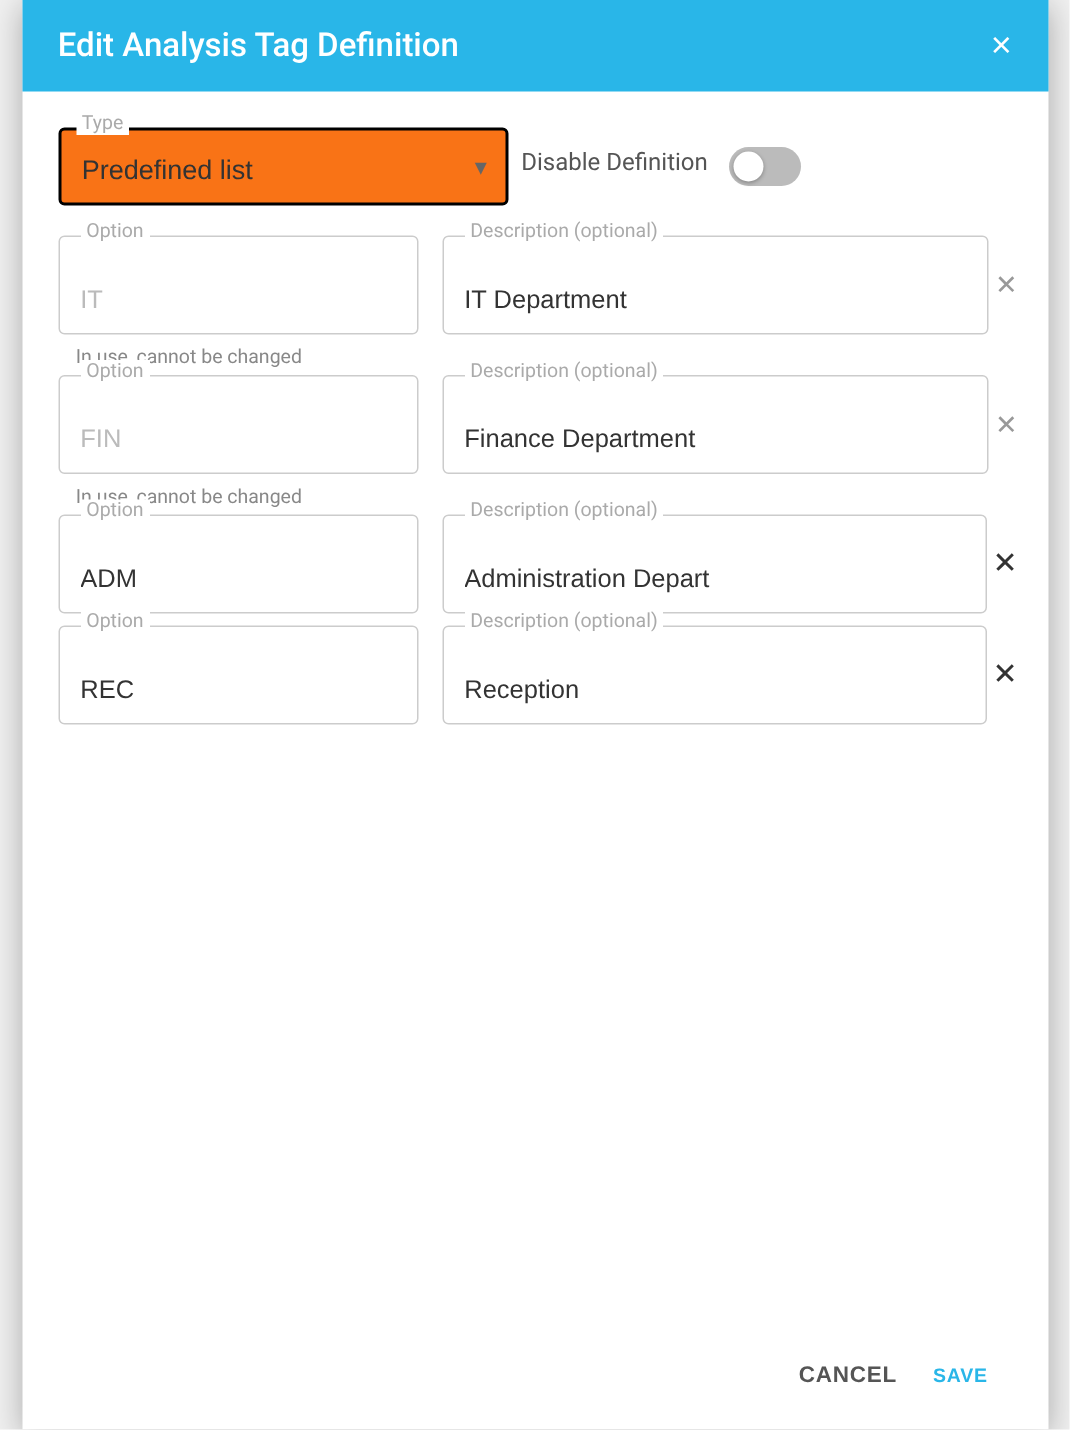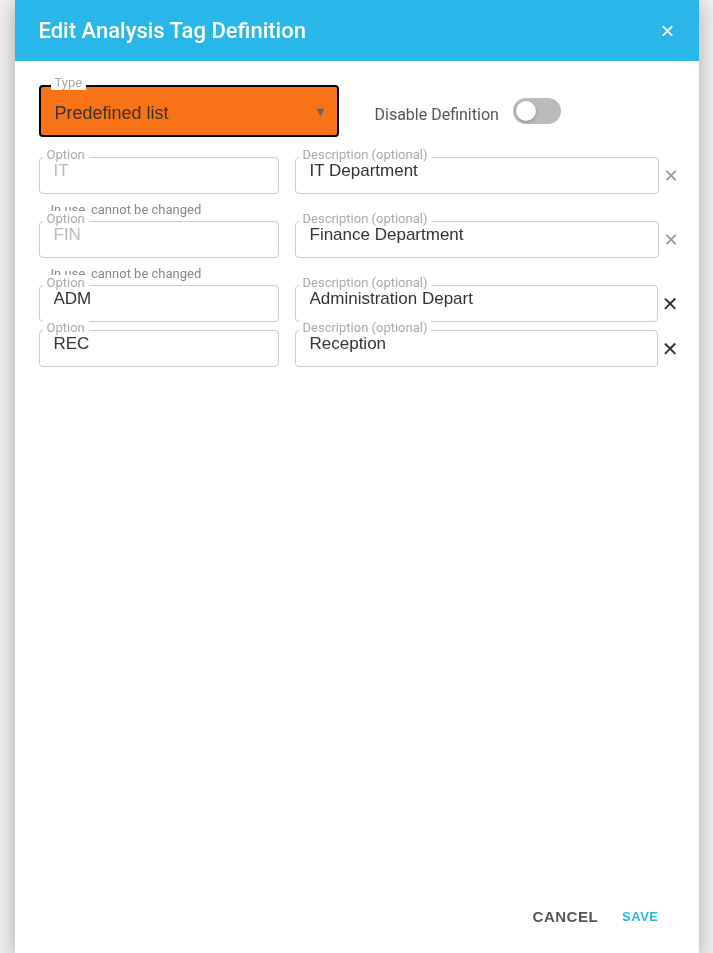--- a/index.html
+++ b/index.html
@@ -59,21 +59,21 @@
       border: 1px solid #ccc;
       border-radius: 4px;
       padding: 16px 14px 12px 14px;
       font-size: 18px;
       color: #333;
       outline: none;
     }
     .row-group {
       display: flex;
       align-items: center;
-      gap: 36px;
+      gap: 9px;
       margin-bottom: 20px;
     }
     .select-wrapper {
       position: relative;
       flex: 0 0 300px;
     }
     .select-label {
       position: absolute;
       top: -10px;
       left: 12px;
@@ -98,21 +98,21 @@
       position: absolute;
       right: 14px;
       top: 50%;
       transform: translateY(-50%);
       color: #666;
       pointer-events: none;
       font-size: 16px;
     }
     .disable-group {
       display: flex;
-      align-items: flex-end;
+      align-items: flex-start;
       gap: 14px;
       flex: 1;
       justify-content: flex-start;
     }
     .disable-label {
       font-size: 16px;
       color: #555;
     }
     
     .toggle-switch {
@@ -173,32 +173,32 @@
       display: flex;
       align-items: center;
     }
     .desc-input-container {
       flex: 1;
       position: relative;
     }
     .field-label-opt {
       position: absolute;
       top: -10px;
-      left: 4px;
+      left: 15px;
       background: #fff;
       padding: 0 4px;
       font-size: 13px;
       color: #aaa;
       z-index: 1;
     }
     .opt-input {
       width: 100%;
       border: 1px solid #ccc;
       border-radius: 4px;
-      padding: 3px 14px 12px 14px;
+      padding: 32px 14px 12px 14px;
       font-size: 17px;
       color: #333;
       outline: none;
       background: #fff;
     }
     .opt-input.readonly {
       color: #bbb;
     }
     .remove-btn {
       color: #999;

